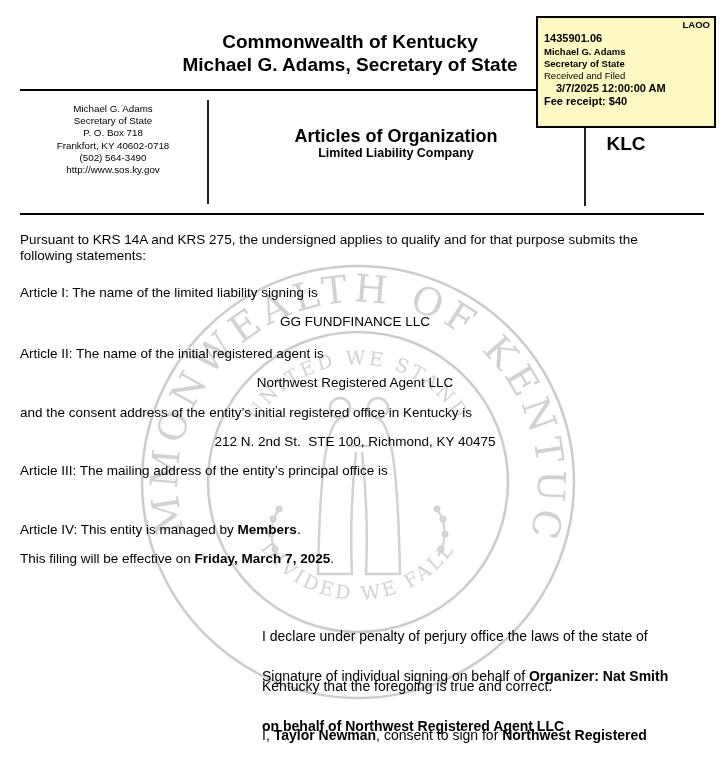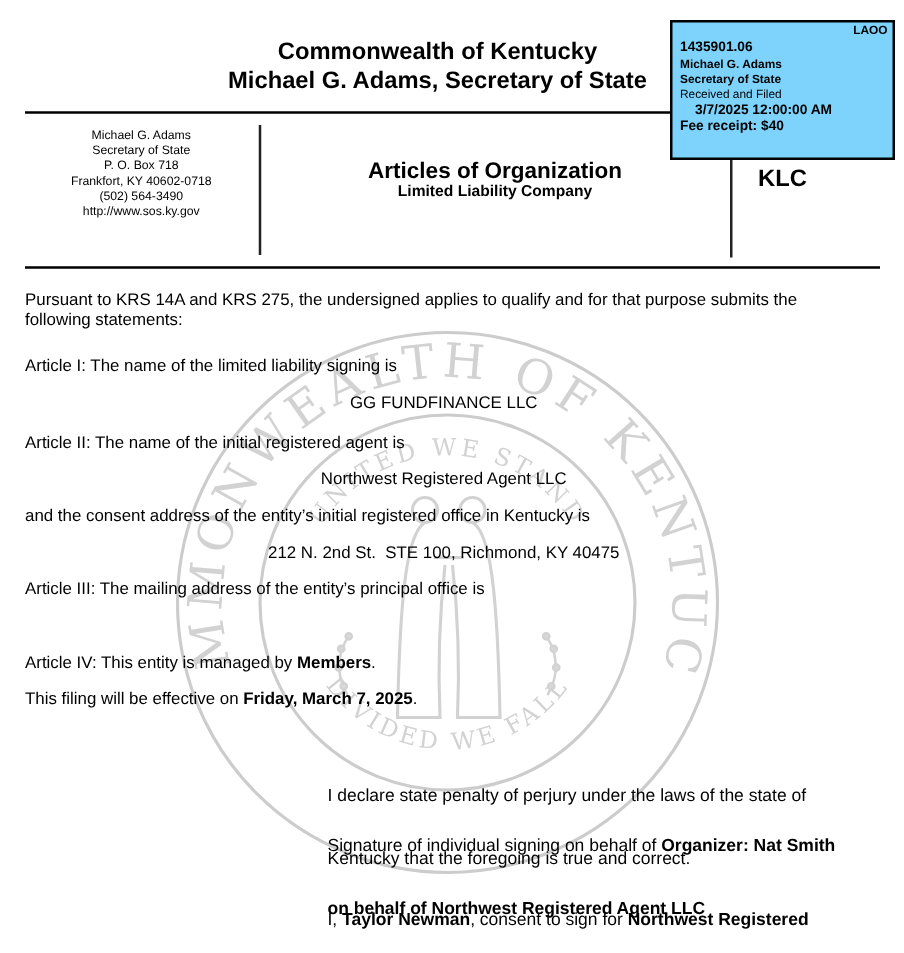--- a/index.html
+++ b/index.html
@@ -16,21 +16,21 @@
   .rule-top{top:89px;left:20px;width:516px;height:2px;background:#000;z-index:1;}
   .rule-mid{top:213px;left:20px;width:684px;height:2px;background:#000;z-index:1;}
   .vdiv1{top:100px;left:207px;width:1.5px;height:104px;background:#222;z-index:1;}
   .vdiv2{top:128px;left:584px;width:1.5px;height:78px;background:#222;z-index:1;}
   .office{top:103px;left:20px;width:186px;text-align:center;font-size:9.8px;line-height:12.2px;z-index:1;}
   .form-title{top:126px;left:210px;width:372px;text-align:center;z-index:1;}
   .form-title .t1{font-size:18px;font-weight:bold;line-height:20px;}
   .form-title .t2{font-size:12.5px;font-weight:bold;line-height:15px;}
   .klc{top:133px;left:584px;width:84px;text-align:center;font-size:19px;font-weight:bold;z-index:1;}
   
-  .stamp{top:16px;left:536px;width:180px;height:112px;border:2px solid #000;background:#7dd3fc;box-sizing:border-box;z-index:2;font-size:9.5px;line-height:12px;}
+  .stamp{top:16px;left:536px;width:180px;height:112px;border:2px solid #000;background:#fef9c3;box-sizing:border-box;z-index:2;font-size:9.5px;line-height:12px;}
   .stamp .corner{position:absolute;top:1px;right:4px;font-weight:bold;font-size:9.5px;}
   .stamp .rows{position:absolute;top:14px;left:6px;right:4px;}
   .stamp .big{font-size:11px;font-weight:bold;line-height:13.5px;}
   .stamp .sm{font-weight:bold;}
   .stamp .reg{font-weight:normal;}
   .stamp .indent{padding-left:12px;}
   
   .copy{left:20px;width:695px;font-size:13.5px;line-height:16px;z-index:1;white-space:pre;}
   .center-line{left:0;width:710px;text-align:center;font-weight:normal;font-size:13.5px;z-index:1;white-space:pre;}
   
@@ -129,21 +129,21 @@
   <div class="abs copy" style="top:405px;">and the consent address of the entity’s initial registered office in Kentucky is</div>
   <div class="abs center-line" style="top:434px;">212 N. 2nd St.  STE 100, Richmond, KY 40475</div>
 
   <div class="abs copy" style="top:463px;">Article III: The mailing address of the entity’s principal office is</div>
 
   <div class="abs copy" style="top:522px;"><span>Article IV: This entity is managed by </span><span class="b">Members</span><span>.</span></div>
 
   <div class="abs copy" style="top:551px;"><span>This filing will be effective on </span><span class="b">Friday, March 7, 2025</span><span>.</span></div>
 
   <div class="abs decl" style="top:595px;">
-    <div>I declare state penalty of perjury under the laws of the state of</div>
+    <div>I declare under penalty of perjury office the laws of the state of</div>
     <div>Kentucky that the foregoing is true and correct.</div>
   </div>
 
   <div class="abs decl" style="top:635px;">
     <div><span>Signature of individual signing on behalf of </span><span class="b">Organizer: Nat Smith</span></div>
     <div class="b">on behalf of Northwest Registered Agent LLC</div>
   </div>
 
   <div class="abs decl" style="top:694px;">
     <div><span>I, </span><span class="b">Taylor Newman</span><span>, consent to sign for </span><span class="b">Northwest Registered</span></div>

